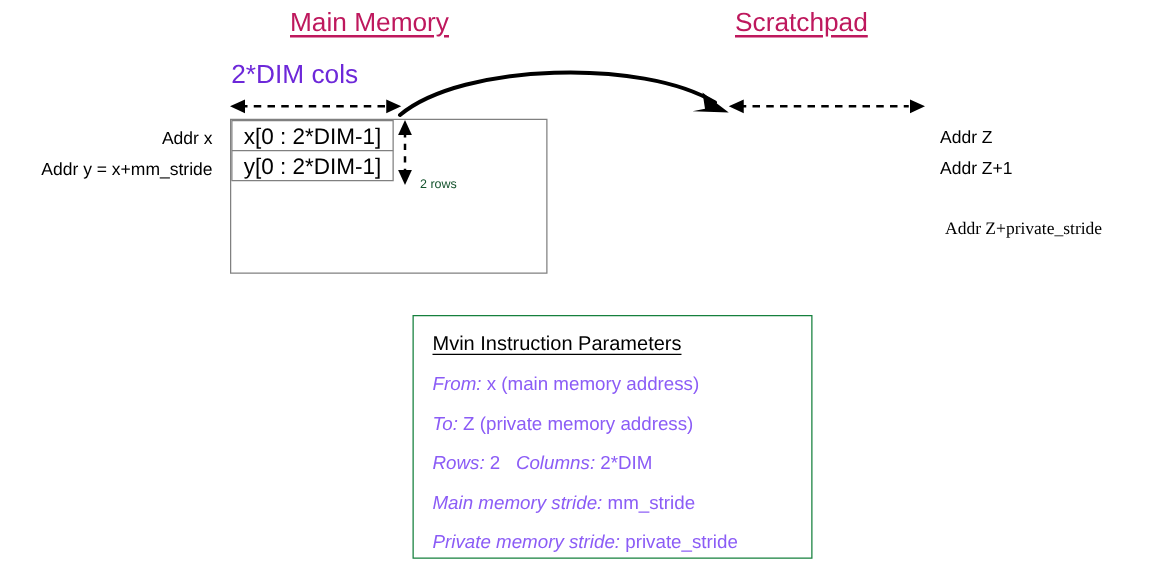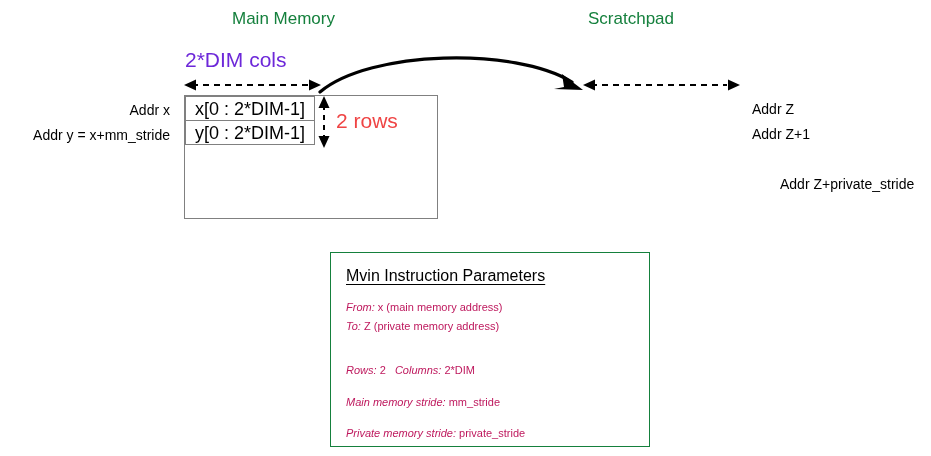--- a/index.html
+++ b/index.html
@@ -13,25 +13,26 @@
     height: 456px;
     background: #ffffff;
     font-family: "Liberation Sans", sans-serif;
     color: #000000;
     overflow: hidden;
   }
   .abs { position: absolute; }
 
   
   .section-title {
-    font-size: 17px;
+    font-size: 21px;
     line-height: 26px;
+    text-decoration: underline;
     text-underline-offset: 3px;
     white-space: nowrap;
-    color: #15803d;
+    color: #be185d;
   }
 
   
   .dim-caption {
     font-size: 21px;
     line-height: 20px;
     white-space: nowrap;
     text-align: left;
     color: #6d28d9;
   }
@@ -64,45 +65,46 @@
     align-items: center;
     justify-content: center;
     white-space: nowrap;
     background: #ffffff;
     color: #000;
   }
   .cell:first-child { margin-top: 0; }
 
   
   .rows-caption {
-    font-size: 21px;
+    font-size: 10px;
     line-height: 20px;
     white-space: nowrap;
-    color: #ef4444;
+    color: #14532d;
+    margin-top: 27px;
   }
 
   
   .param-box {
     box-sizing: border-box;
     border: 1px solid #15803d;
     background: #ffffff;
   }
   .param-title {
     font-size: 16px;
     line-height: 20px;
     text-decoration: underline;
     text-underline-offset: 3px;
     white-space: nowrap;
     color: #000;
   }
   .param-line {
-    font-size: 11px;
+    font-size: 15px;
     line-height: 19px;
     white-space: nowrap;
-    color: #be185d;
+    color: #8b5cf6;
   }
   .param-line i {
     font-style: italic;
   }
   svg { display: block; overflow: visible; }
 </style>
 </head>
 <body>
 
 <div id="canvas">
@@ -153,29 +155,29 @@
     <svg width="165" height="22" viewBox="0 0 165 22">
       <line x1="12" y1="11" x2="148" y2="11" stroke="#000000" stroke-width="2" stroke-dasharray="6,5"></line>
       <polygon points="4,11 16,5.5 16,16.5" fill="#000000"></polygon>
       <polygon points="161,11 149,5.5 149,16.5" fill="#000000"></polygon>
     </svg>
   </div>
 
 
   <div class="abs addr-label" style="left:752px; top:100px;">Addr Z</div>
   <div class="abs addr-label" style="left:752px; top:125px;">Addr Z+1</div>
-  <div class="abs addr-label" style="left:780px; top:175px;">Addr Z+private_stride</div>
+  <div class="abs addr-label" style="left:756px; top:175px;font-family:Liberation Serif, serif;">Addr Z+private_stride</div>
 
   <div class="abs param-box" style="left:330px; top:252px; width:320px; height:195px;">
 
     <div class="abs param-title" style="left:15px; top:13px;">Mvin Instruction Parameters</div>
 
     <div class="abs param-line" style="left:15px; top:45px;"><i>From:</i>&nbsp;<span>x (main memory address)</span></div>
 
-    <div class="abs param-line" style="left:15px; top:64px;"><i>To:</i>&nbsp;<span>Z (private memory address)</span></div>
+    <div class="abs param-line" style="left:15px; top:77px;"><i>To:</i>&nbsp;<span>Z (private memory address)</span></div>
 
     <div class="abs param-line" style="left:15px; top:108px;"><i>Rows:</i>&nbsp;<span>2</span>&nbsp;&nbsp;&nbsp;<i>Columns:</i>&nbsp;<span>2*DIM</span></div>
 
     <div class="abs param-line" style="left:15px; top:140px;"><i>Main memory stride:</i>&nbsp;<span>mm_stride</span></div>
 
     <div class="abs param-line" style="left:15px; top:171px;"><i>Private memory stride:</i>&nbsp;<span>private_stride</span></div>
   </div>
 
 </div>
 

